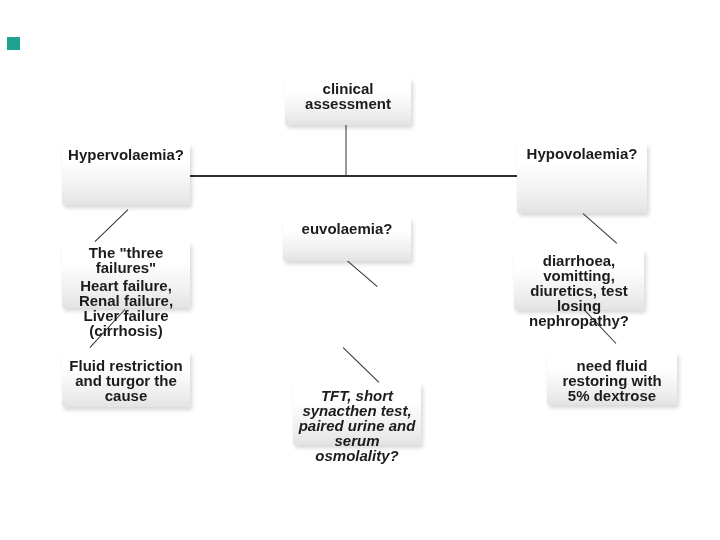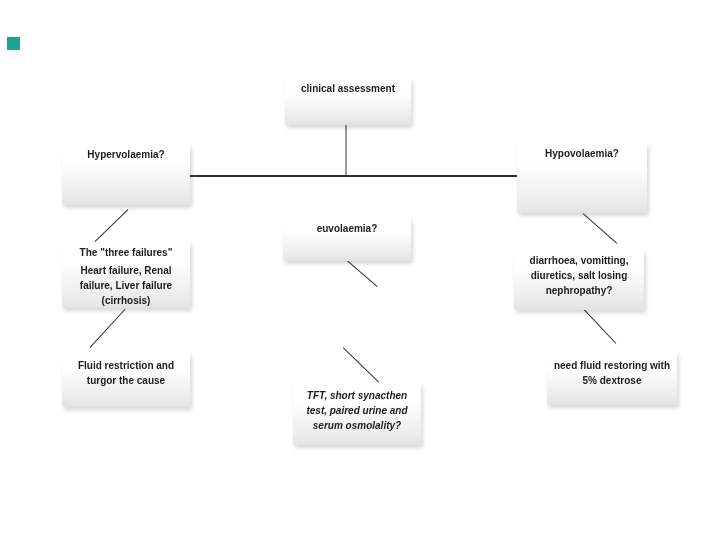--- a/index.html
+++ b/index.html
@@ -6,21 +6,21 @@
   #canvas{
     position:relative;width:720px;height:540px;background:#ffffff;overflow:hidden;
     font-family:"Liberation Sans", sans-serif;color:#1c1c1c;
   }
   .accent-square{position:absolute;left:7px;top:37px;width:13px;height:13px;}
   .node{
     position:absolute;box-sizing:border-box;text-align:center;
     background:linear-gradient(180deg,#ffffff 30%,#ececec 82%,#e3e3e3 100%);
     box-shadow:2px 3px 4px rgba(0,0,0,0.16);
     border-radius:2px;
-    font-size:10px;font-weight:600;line-height:15px;
+    font-size:15px;font-weight:600;line-height:15px;
     padding:3px 4px 0 4px;
   }
   .node .title{display:block;}
   .node .body{display:block;margin-top:3px;}
   .node .note{display:block;margin-top:3px;font-style:italic;}
   .node span:empty{display:none;}
   .edge{position:absolute;background:#303030;}
   .edge.diag{height:1.3px;transform-origin:0 50%;}
   .edge.h-main{height:2px;}
   .edge.v-stub{width:2px;background:#9a9a9a;}
@@ -58,21 +58,21 @@
     <span class="title">euvolaemia?</span>
   </div>
 
   <div class="node" style="left:62px;top:242px;width:128px;height:66px;">
     <span class="title">The "three failures"</span>
     <span class="body">Heart failure, Renal failure, Liver failure (cirrhosis)</span>
   </div>
 
 
   <div class="node" style="left:514px;top:250px;width:130px;height:60px;">
-    <span class="title">diarrhoea, vomitting, diuretics, salt losing nephropathy?</span>
+    <span class="title">diarrhoea, vomitting, diuretics, test losing nephropathy?</span>
   </div>
 
   <div class="node" style="left:62px;top:352px;width:128px;height:55px;padding-top:6px;">
     <span class="title">Fluid restriction and turgor the cause</span>
   </div>
 
   <div class="node" style="left:293px;top:383px;width:128px;height:62px;padding-top:5px;font-style:italic;">
     <span class="title">TFT, short synacthen test, paired urine and serum osmolality?</span>
   </div>
 

